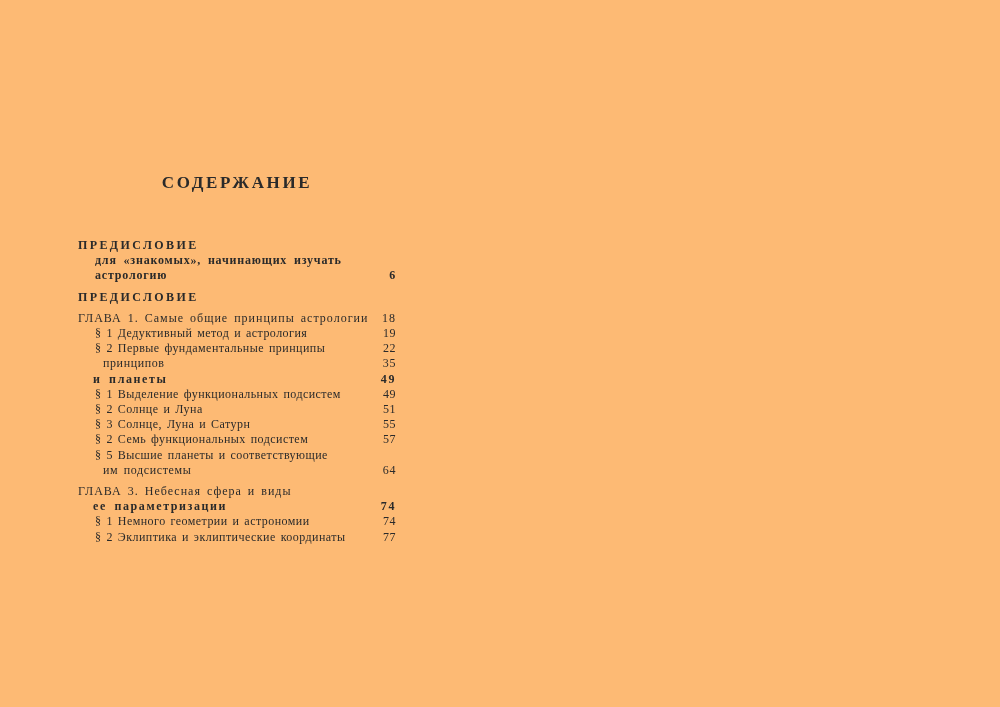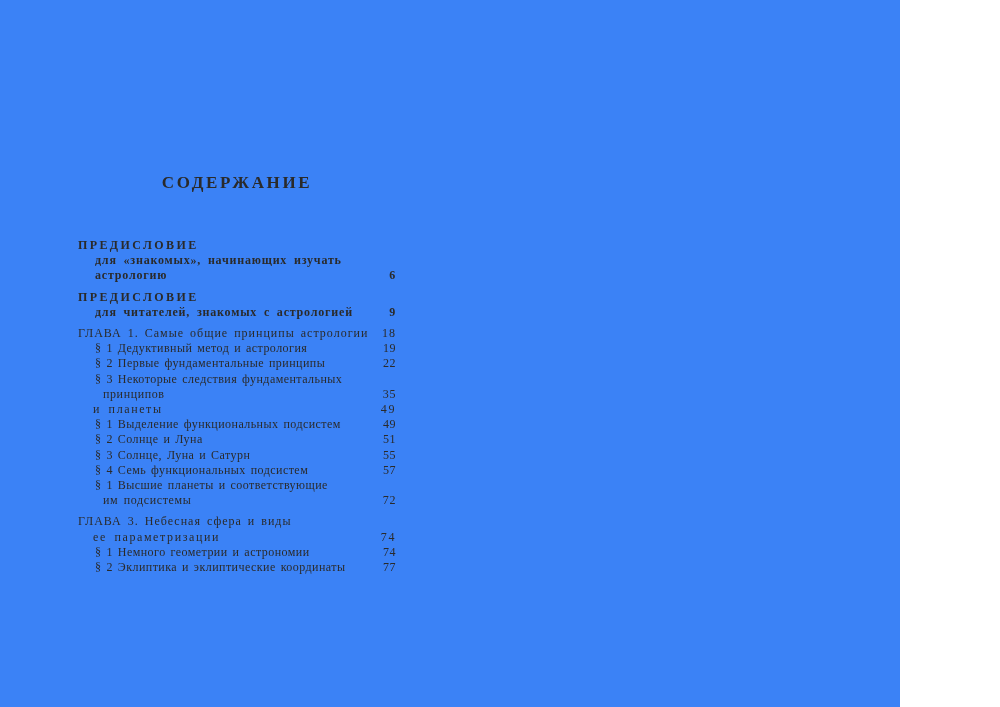--- a/index.html
+++ b/index.html
@@ -5,22 +5,22 @@
   html, body { margin: 0; padding: 0; }
   body {
     width: 1000px; height: 707px; overflow: hidden;
     background: #ffffff;
     font-family: "Liberation Serif", "DejaVu Serif", serif;
     color: #2a2a2a;
     -webkit-font-smoothing: antialiased;
   }
   .page {
     position: relative;
-    width: 900px; height: 707px;
-    background: #3b82f6;
+    width: 1000px; height: 707px;
+    background: #fdba74;
   }
   .toc {
     position: absolute;
     left: 78px; top: 175px;
     width: 318px;
   }
   .title {
     margin: 0 0 47px 0;
     font-size: 17px;
     font-weight: bold;
@@ -35,21 +35,21 @@
     align-items: baseline;
     font-size: 12px;
     line-height: 15.2px;
     white-space: nowrap;
   }
   .row .t { flex: 0 1 auto; overflow: hidden; }
   .row .p { flex: 0 0 auto; text-align: right; padding-left: 6px; }
   .head         { font-weight: bold; letter-spacing: 2.4px; }
   .subhead      { font-weight: bold; letter-spacing: 0.8px; word-spacing: 3px; padding-left: 17px; }
   .chapter      { font-weight: normal; letter-spacing: 1.0px; word-spacing: 2px; }
-  .chapter-cont { font-weight: normal; letter-spacing: 1.6px; word-spacing: 3px; padding-left: 15px; }
+  .chapter-cont { font-weight: bold; letter-spacing: 1.6px; word-spacing: 3px; padding-left: 15px; }
   .entry        { letter-spacing: 0.45px; word-spacing: 1.5px; padding-left: 17px; justify-content: space-between; }
   .entry-cont   { letter-spacing: 0.6px;  word-spacing: 2px;   padding-left: 25px; font-family: Liberation Serif, serif; }
   .gap { margin-top: 6px; }
 </style>
 </head>
 <body>
 
 <div class="page">
   <div class="toc">
     <h1 class="title">СОДЕРЖАНИЕ</h1>
@@ -63,39 +63,31 @@
           <span class="p"></span>
         </div>
         <div class="row subhead">
           <span class="t">астрологию</span>
           <span class="p">6</span>
         </div>
         <div class="row head gap">
           <span class="t">ПРЕДИСЛОВИЕ</span>
           <span class="p"></span>
         </div>
-        <div class="row subhead">
-          <span class="t">для читателей, знакомых с астрологией</span>
-          <span class="p">9</span>
-        </div>
         <div class="row chapter gap">
           <span class="t">ГЛАВА 1. Самые общие принципы астрологии</span>
           <span class="p">18</span>
         </div>
         <div class="row entry">
           <span class="t">§ 1 Дедуктивный метод и астрология</span>
           <span class="p">19</span>
         </div>
         <div class="row entry">
           <span class="t">§ 2 Первые фундаментальные принципы</span>
           <span class="p">22</span>
-        </div>
-        <div class="row entry">
-          <span class="t">§ 3 Некоторые следствия фундаментальных</span>
-          <span class="p"></span>
         </div>
         <div class="row entry-cont">
           <span class="t">принципов</span>
           <span class="p">35</span>
         </div>
         <div class="row chapter-cont">
           <span class="t">и планеты</span>
           <span class="p">49</span>
         </div>
         <div class="row entry">
@@ -104,30 +96,30 @@
         </div>
         <div class="row entry">
           <span class="t">§ 2 Солнце и Луна</span>
           <span class="p">51</span>
         </div>
         <div class="row entry">
           <span class="t">§ 3 Солнце, Луна и Сатурн</span>
           <span class="p">55</span>
         </div>
         <div class="row entry">
-          <span class="t">§ 4 Семь функциональных подсистем</span>
+          <span class="t">§ 2 Семь функциональных подсистем</span>
           <span class="p">57</span>
         </div>
         <div class="row entry">
-          <span class="t">§ 1 Высшие планеты и соответствующие</span>
+          <span class="t">§ 5 Высшие планеты и соответствующие</span>
           <span class="p"></span>
         </div>
         <div class="row entry-cont">
           <span class="t">им подсистемы</span>
-          <span class="p">72</span>
+          <span class="p">64</span>
         </div>
         <div class="row chapter gap">
           <span class="t">ГЛАВА 3. Небесная сфера и виды</span>
           <span class="p"></span>
         </div>
         <div class="row chapter-cont">
           <span class="t">ее параметризации</span>
           <span class="p">74</span>
         </div>
         <div class="row entry">

